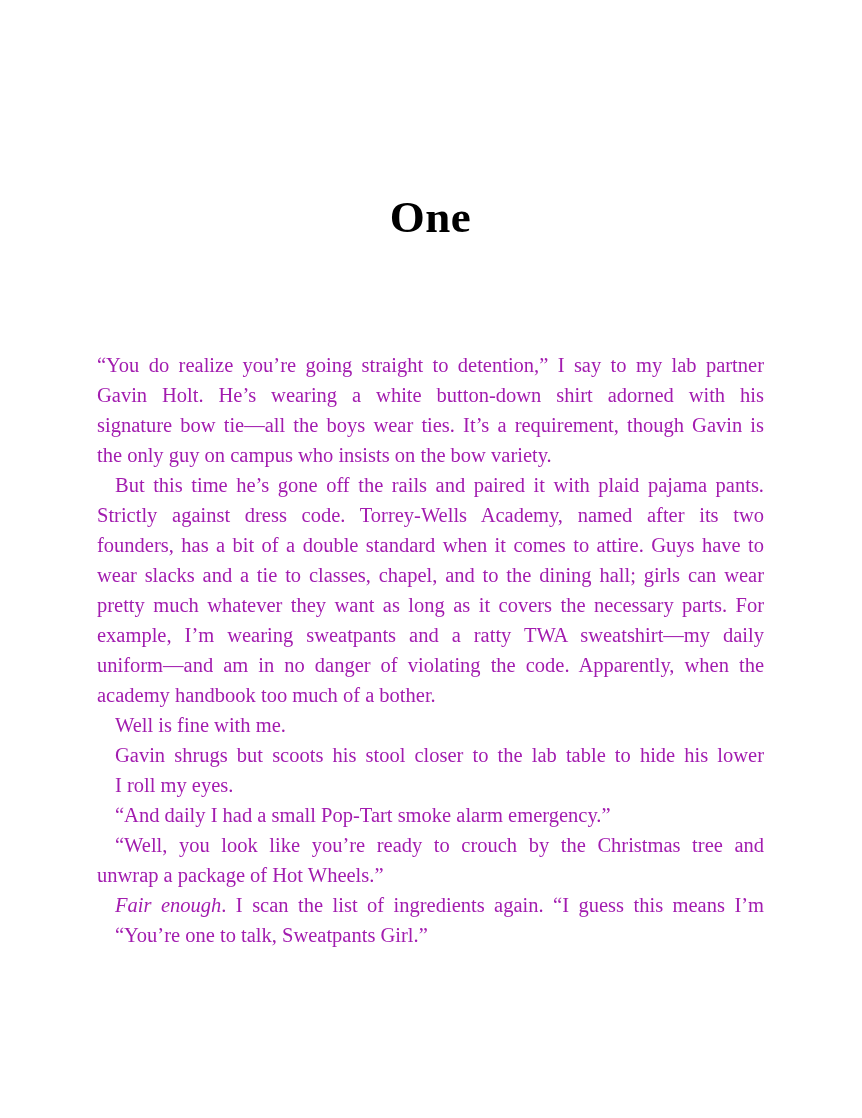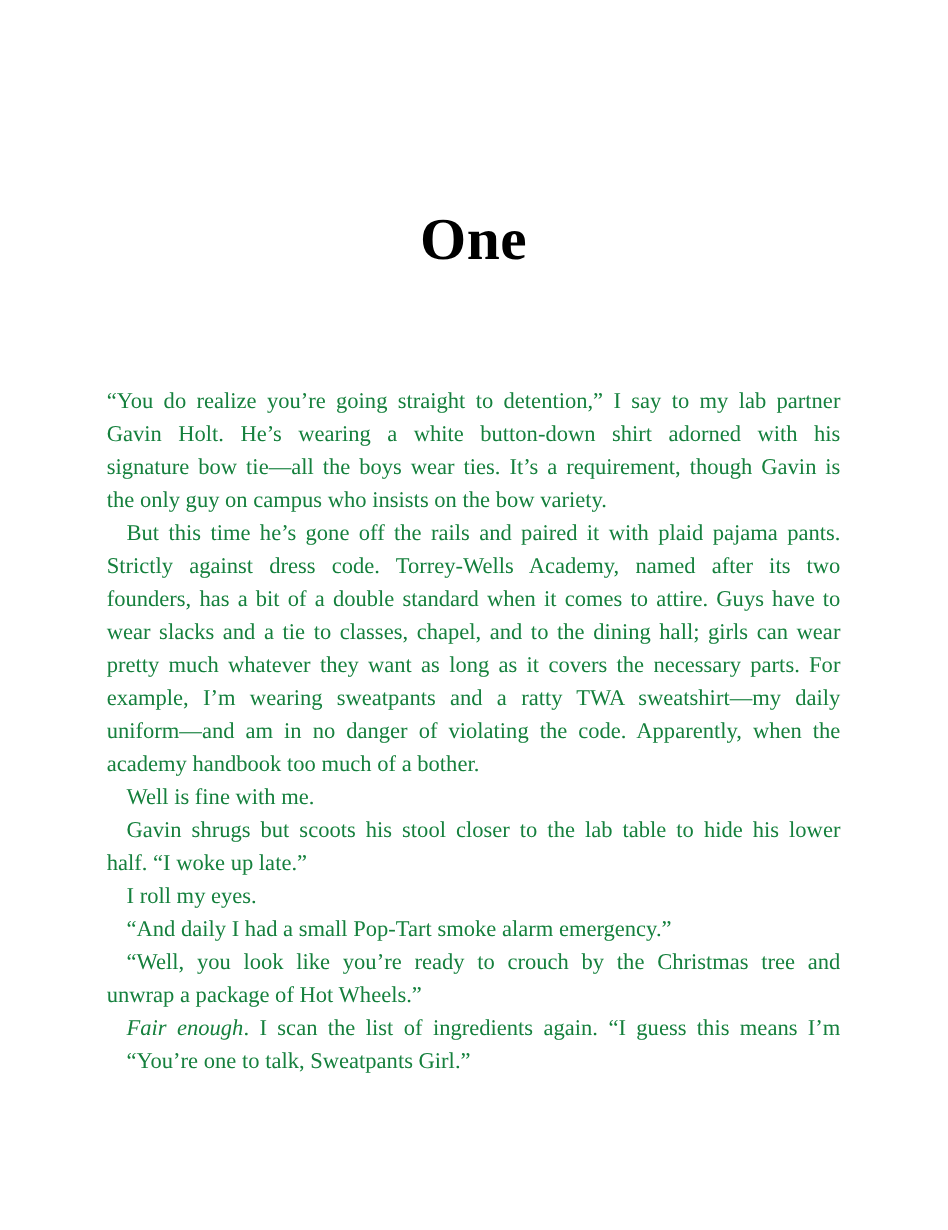--- a/index.html
+++ b/index.html
@@ -15,32 +15,32 @@
     overflow: hidden;
   }
   .column {
     margin-left: 97px;
     width: 667px;
     padding-top: 195px;
   }
   .chapter-title {
     font-family: "Liberation Serif", "DejaVu Serif", serif;
     font-weight: 700;
-    font-size: 54px;
+    font-size: 45px;
     line-height: 45px;
     text-align: center;
     color: #000000;
     margin: 0 0 110px 0;
     letter-spacing: 0.5px;
   }
   .paragraphs {
     font-family: "Liberation Serif", "DejaVu Serif", serif;
     font-size: 20.5px;
     line-height: 30px;
-    color: #15803d;
+    color: #a21caf;
   }
   .paragraph {
     margin: 0;
   }
   .line {
     text-align: justify;
     text-align-last: justify;
     white-space: normal;
   }
   .line.end {
@@ -75,21 +75,20 @@
           <div class="line">pretty much whatever they want as long as it covers the necessary parts. For</div>
           <div class="line">example, I’m wearing sweatpants and a ratty TWA sweatshirt—my daily</div>
           <div class="line">uniform—and am in no danger of violating the code. Apparently, when the</div>
           <div class="line end">academy handbook too much of a bother.</div>
         </div>
         <div class="paragraph">
           <div class="line indent end">Well is fine with me.</div>
         </div>
         <div class="paragraph">
           <div class="line indent">Gavin shrugs but scoots his stool closer to the lab table to hide his lower</div>
-          <div class="line end">half. “I woke up late.”</div>
         </div>
         <div class="paragraph">
           <div class="line indent end">I roll my eyes.</div>
         </div>
         <div class="paragraph">
           <div class="line indent end">“And daily I had a small Pop-Tart smoke alarm emergency.”</div>
         </div>
         <div class="paragraph">
           <div class="line indent">“Well, you look like you’re ready to crouch by the Christmas tree and</div>
           <div class="line end">unwrap a package of Hot Wheels.”</div>

